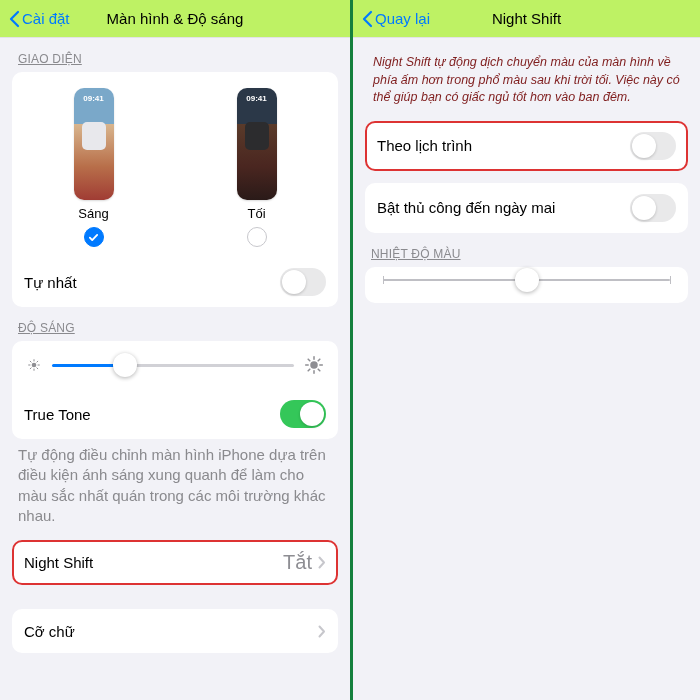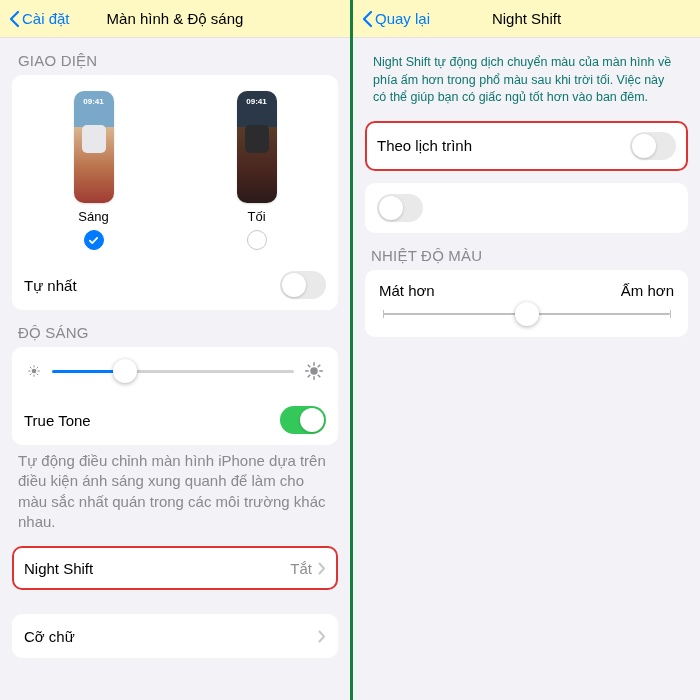--- a/index.html
+++ b/index.html
@@ -1,37 +1,37 @@
 <!DOCTYPE html>
 <html><head>
 <meta charset="utf-8">
 <style>
   * { box-sizing: border-box; margin: 0; padding: 0; font-family: -apple-system, "Helvetica Neue", Arial, sans-serif; }
   body { background: #fff; }
   .wrap { display: flex; width: 700px; height: 700px; }
   .pane { width: 350px; height: 700px; background: #f2f2f7; overflow: hidden; display: flex; flex-direction: column; }
   .pane + .pane { border-left: 3px solid #15803d; }
-  .navbar { height: 38px; display: flex; align-items: center; justify-content: center; position: relative; background: #fef9c3; border-bottom: 1px solid #e2e2e6; }
+  .navbar { height: 38px; display: flex; align-items: center; justify-content: center; position: relative; background: #bef264; border-bottom: 1px solid #e2e2e6; }
   .back { position: absolute; left: 8px; display: flex; align-items: center; color: #007aff; font-size: 15px; cursor: pointer; }
   .back svg { margin-right: 2px; }
   .nav-title { font-size: 15px; font-weight: 400; color: #000; }
   .content { flex: 1; overflow-y: auto; padding: 0 12px 12px; }
-  .section-header { font-size: 15px; color: #8a8a8e; text-transform: uppercase; padding: 14px 6px 6px; letter-spacing: .2px; }
+  .section-header { font-size: 12px; color: #8a8a8e; text-transform: uppercase; padding: 14px 6px 6px; letter-spacing: .2px; text-decoration: underline; }
   .card { background: #fff; border-radius: 10px; overflow: hidden; }
   .row { display: flex; align-items: center; justify-content: space-between; padding: 11px 12px; min-height: 44px; }
   .row + .row { border-top: 1px solid #eee; }
   .row-label { font-size: 15px; color: #000; }
-  .row-right { display: flex; align-items: center; gap: 6px; color: #8e8e93; font-size: 15px; }
+  .row-right { display: flex; align-items: center; gap: 6px; color: #8e8e93; font-size: 20px; }
   .chevron { color: #c7c7cc; }
   .toggle { width: 46px; height: 28px; border-radius: 14px; background: #e9e9ea; position: relative; cursor: pointer; flex-shrink: 0; }
   .toggle::after { content: ""; position: absolute; width: 24px; height: 24px; border-radius: 50%; background: #fff; top: 2px; left: 2px; box-shadow: 0 1px 3px rgba(0,0,0,.2); transition: .2s; }
   .toggle.on { background: #34c759; }
   .toggle.on::after { left: 20px; }
   .footer-text { font-size: 15px; color: #8a8a8e; padding: 6px 6px 2px; line-height: 1.35; }
-  .desc-text { font-size: 12.5px; color: #0f766e; padding: 16px 8px 14px; line-height: 1.4; }
+  .desc-text { font-size: 12.5px; color: #7f1d1d; padding: 16px 8px 14px; line-height: 1.4; font-style: italic; }
   .highlight { outline: 2px solid #d33; outline-offset: -2px; border-radius: 10px; }
 
   
   .appearance { display: flex; justify-content: space-around; padding: 16px 0 10px; }
   .app-opt { display: flex; flex-direction: column; align-items: center; gap: 6px; cursor: pointer; }
   .phone { width: 40px; height: 112px; border-radius: 10px; position: relative; overflow: hidden; box-shadow: 0 1px 2px rgba(0,0,0,.15); }
   .phone.light { background: linear-gradient(180deg,#7aa8c9 0%,#7aa8c9 32%,#d9b68e 32%,#b86f4a 70%,#a03c34 100%); }
   .phone.dark  { background: linear-gradient(180deg,#2b3848 0%,#2b3848 32%,#5a3b2a 32%,#4a2620 70%,#2a1a18 100%); }
   .phone .time { position: absolute; top: 6px; width: 100%; text-align: center; font-size: 8px; color: #fff; font-weight: 600; }
   .phone .widget { position: absolute; top: 34px; left: 8px; right: 8px; height: 28px; border-radius: 5px; }
@@ -196,30 +196,27 @@
       <div class="card highlight">
         <div class="row">
           <span class="row-label">Theo lịch trình</span>
           <span class="toggle"></span>
         </div>
       </div>
 
       <div class="spacer"></div>
       <div class="card">
         <div class="row">
+          <span class="row-label">Bật thủ công đến ngày mai</span>
           <span class="toggle"></span>
         </div>
       </div>
 
       <div class="section-header">NHIỆT ĐỘ MÀU</div>
       <div class="temp-card">
-        <div class="temp-labels">
-          <span>Mát hơn</span>
-          <span>Ấm hơn</span>
-        </div>
         <div class="temp-track-wrap">
           <div class="track temp">
             <span class="temp-tick" style="left:0%"></span>
             <span class="temp-tick" style="left:50%"></span>
             <span class="temp-tick" style="left:100%"></span>
             <div class="thumb" id="temp-thumb" style="left: 50%;"></div>
           </div>
         </div>
       </div>
     </div>

